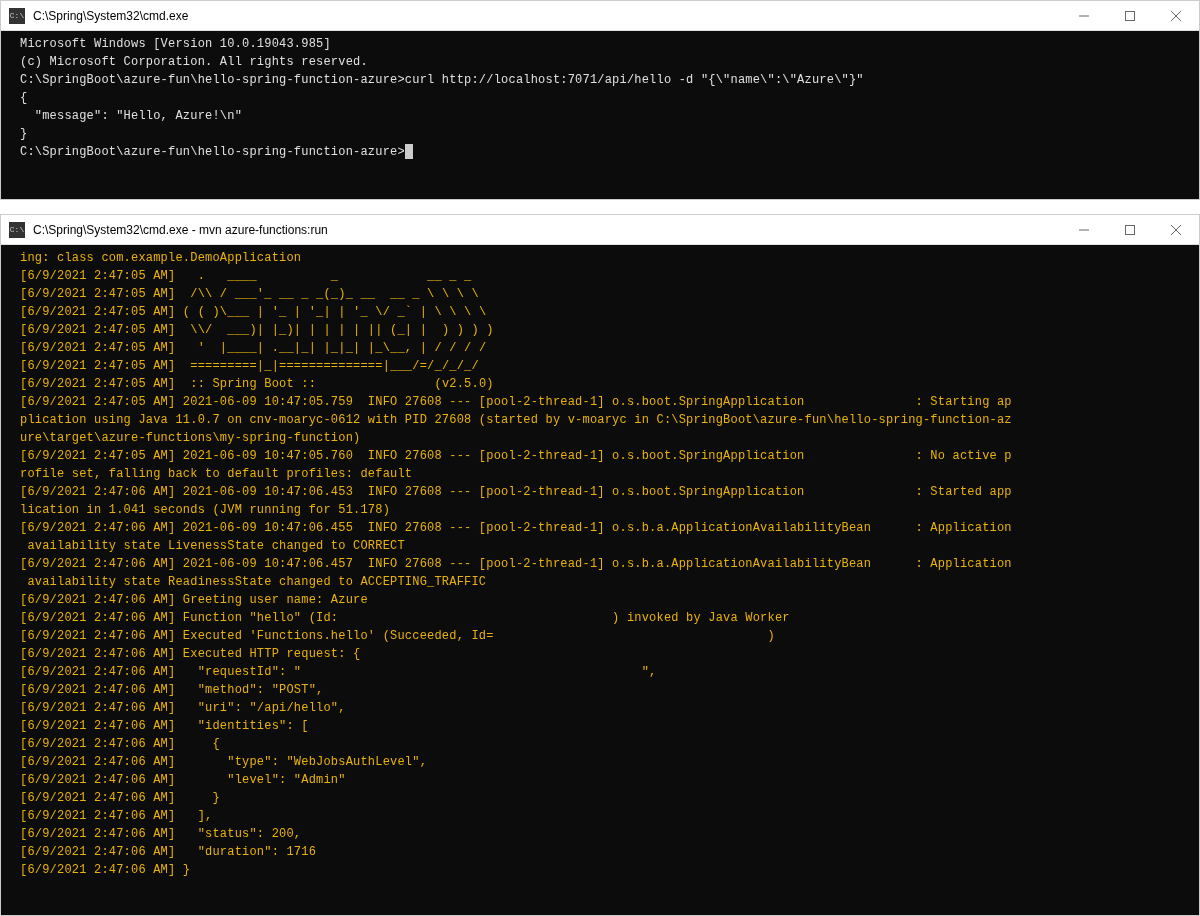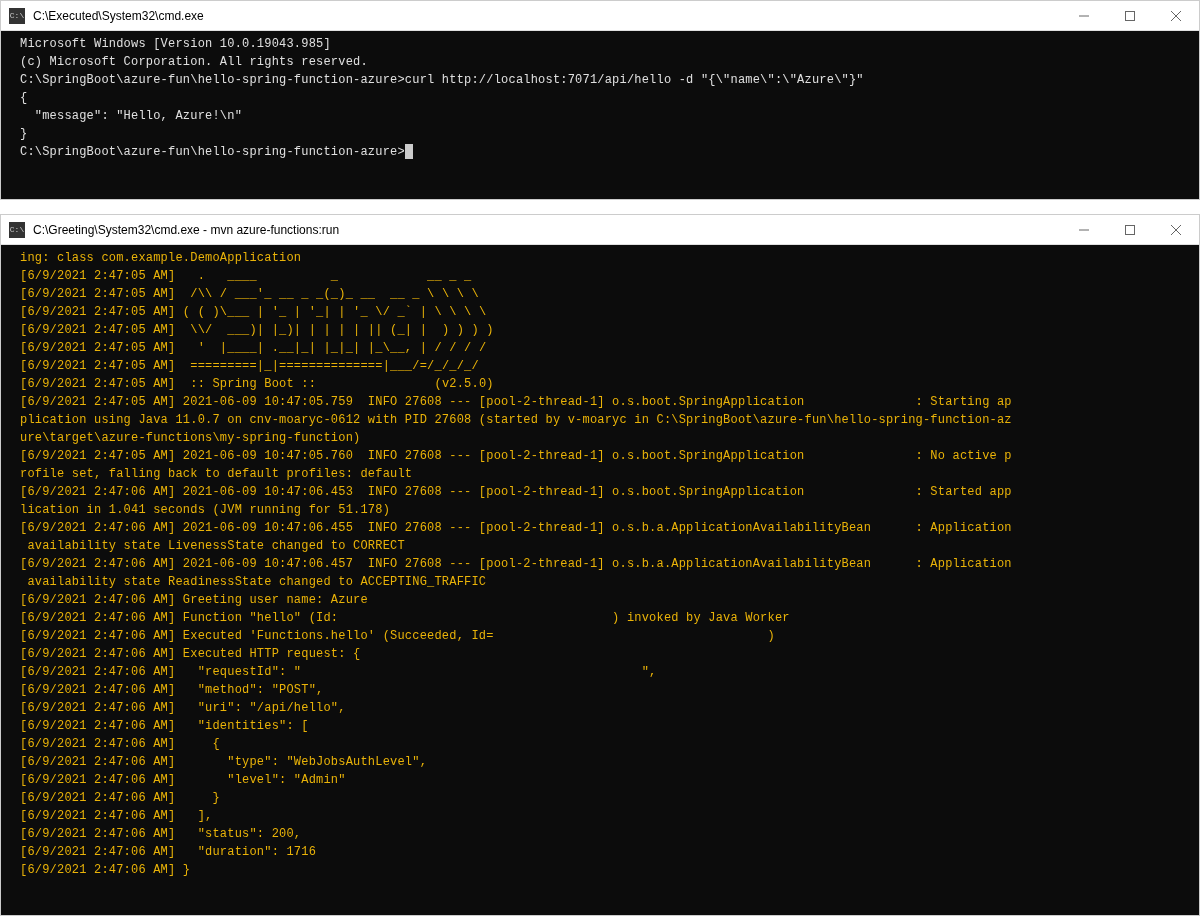--- a/index.html
+++ b/index.html
@@ -60,21 +60,21 @@
       background: #ccc;
       vertical-align: text-bottom;
     }
   </style>
 </head>
 <body>
 
 <div class="terminal-window window1">
   <div class="title-bar">
     <div class="title-icon">C:\</div>
-    <div class="title-text">C:\Executed\System32\cmd.exe</div>
+    <div class="title-text">C:\Spring\System32\cmd.exe</div>
     <div class="window-controls">
       <div class="win-btn">
         <svg viewBox="0 0 10 10">
             <line x1="0" y1="5" x2="10" y2="5" stroke="#666" stroke-width="1"></line>
           </svg>
       </div>
       <div class="win-btn">
         <svg viewBox="0 0 10 10">
             <rect x="0.5" y="0.5" width="9" height="9" fill="none" stroke="#666" stroke-width="1"></rect>
           </svg>
@@ -86,21 +86,21 @@
           </svg>
       </div>
     </div>
   </div>
   <div class="terminal-body" id="body1"><div><span class="white">Microsoft Windows [Version 10.0.19043.985]</span></div><div><span class="white">(c) Microsoft Corporation. All rights reserved.</span></div><div><span class="white"></span></div><div><span class="white">C:\SpringBoot\azure-fun\hello-spring-function-azure&gt;curl http://localhost:7071/api/hello -d "{\"name\":\"Azure\"}"</span></div><div><span class="white">{</span></div><div><span class="white">  "message": "Hello, Azure!\n"</span></div><div><span class="white">}</span></div><div><span class="white">C:\SpringBoot\azure-fun\hello-spring-function-azure&gt;</span><span class="cursor"></span></div></div>
 </div>
 
 <div class="terminal-window window2">
   <div class="title-bar">
     <div class="title-icon">C:\</div>
-    <div class="title-text">C:\Greeting\System32\cmd.exe - mvn  azure-functions:run</div>
+    <div class="title-text">C:\Spring\System32\cmd.exe - mvn  azure-functions:run</div>
     <div class="window-controls">
       <div class="win-btn">
         <svg viewBox="0 0 10 10">
             <line x1="0" y1="5" x2="10" y2="5" stroke="#666" stroke-width="1"></line>
           </svg>
       </div>
       <div class="win-btn">
         <svg viewBox="0 0 10 10">
             <rect x="0.5" y="0.5" width="9" height="9" fill="none" stroke="#666" stroke-width="1"></rect>
           </svg>

